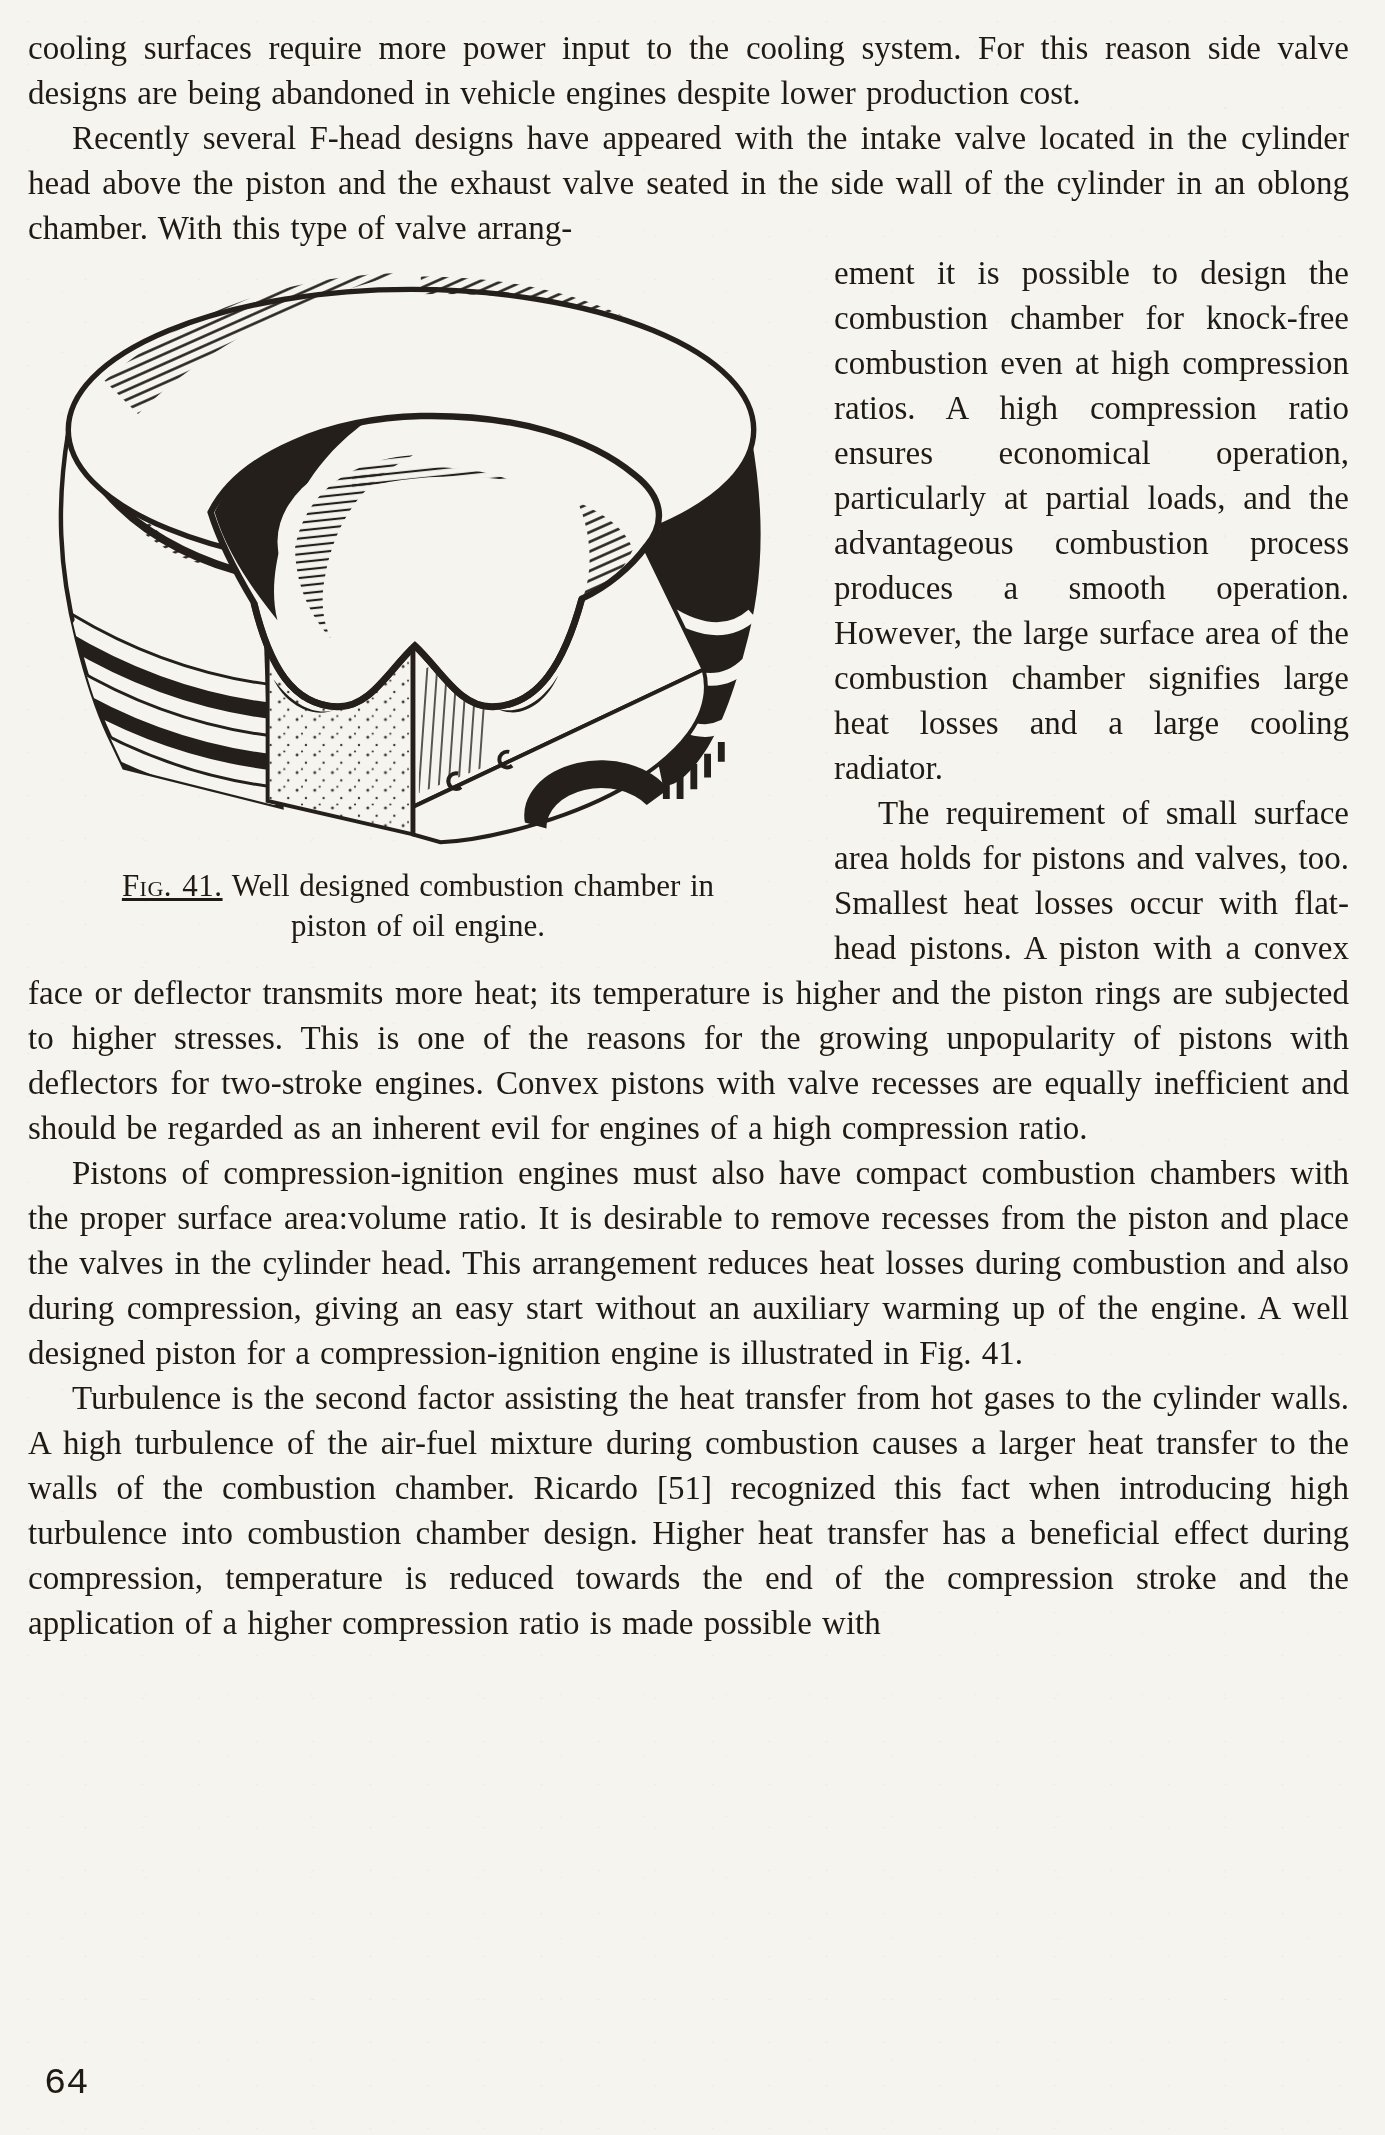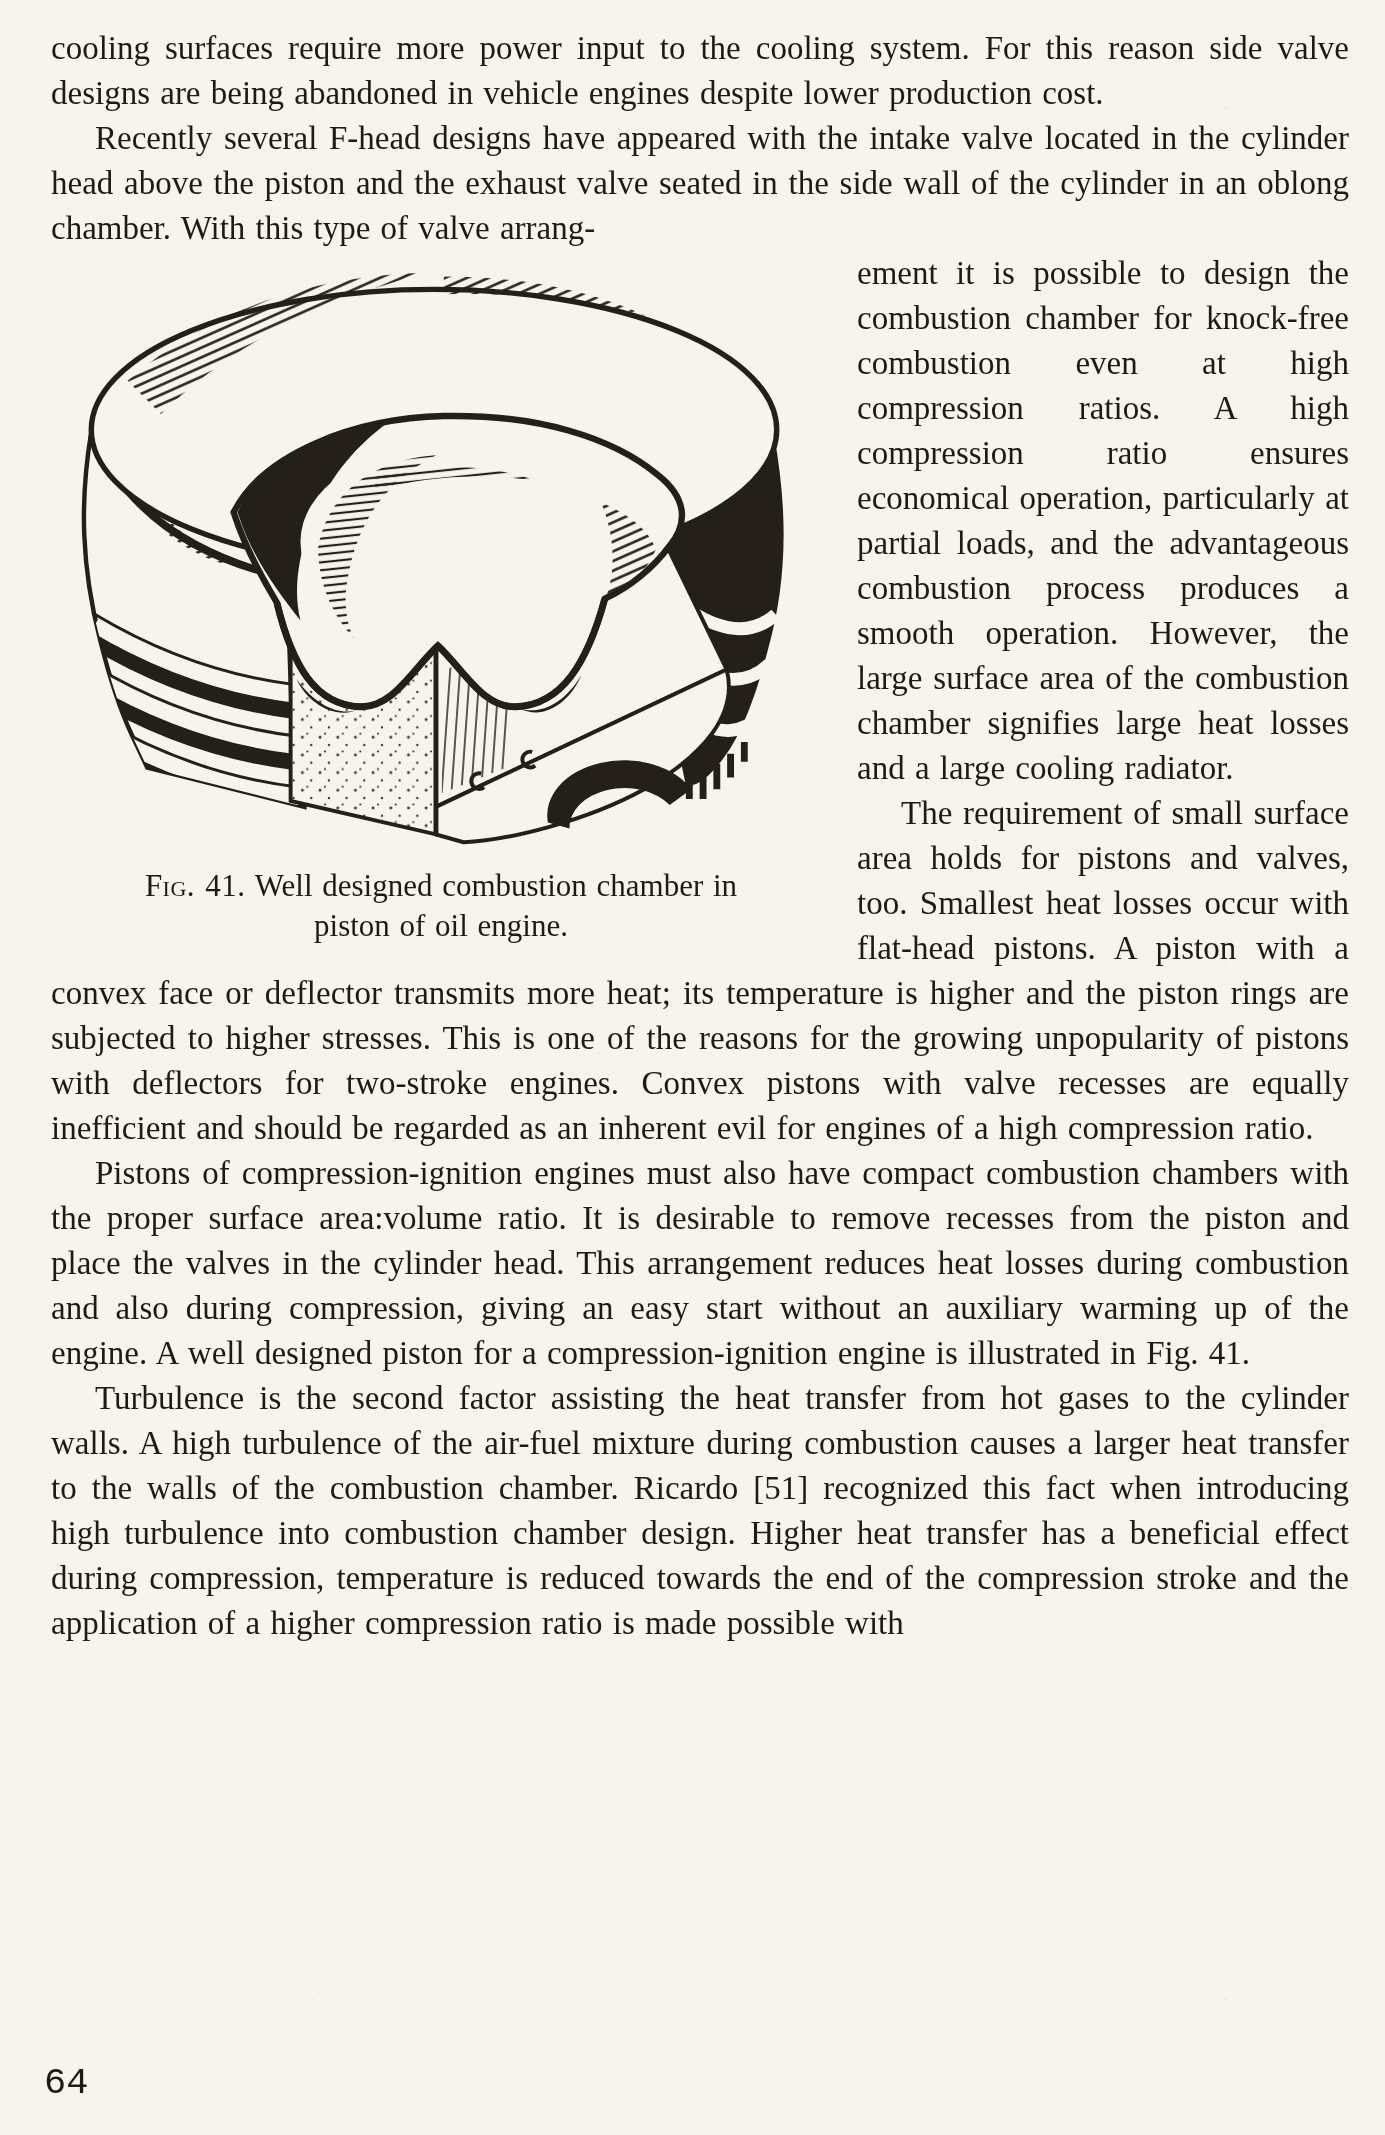--- a/index.html
+++ b/index.html
@@ -11,21 +11,21 @@
     background-image:
       radial-gradient(rgba(115,105,90,0.055) 1px, transparent 1.6px),
       radial-gradient(rgba(115,105,90,0.04) 1px, transparent 1.5px);
     background-size: 57px 43px, 83px 61px;
     background-position: 0 0, 21px 17px;
     overflow: hidden;
     font-family: "Liberation Serif", "DejaVu Serif", serif;
     color: #201a14;
   }
   .content {
-    padding: 26px 36px 0 51px;
+    padding: 26px 36px 0 28px;
     font-size: 33px;
     line-height: 45px;
     text-align: justify;
     word-spacing: 0.06em;
   }
   .para { margin: 0; }
   .indent { text-indent: 44px; }
   .fig-float {
     float: left;
     width: 780px;
@@ -34,21 +34,21 @@
   .fig-art { display: block; }
   .fig-caption {
     margin: 10px 0 0 0;
     text-align: center;
     font-size: 31px;
     line-height: 40px;
     text-indent: 0;
     padding: 0 56px;
     box-sizing: border-box;
   }
-  .smallcaps { font-variant: small-caps; letter-spacing: 0.5px; }
+  .smallcaps { font-variant: small-caps; letter-spacing: 0.5px; text-decoration: underline; }
   .clear { clear: both; }
   .page-number {
     position: absolute;
     left: 44px;
     top: 2062px;
     font-size: 37px;
     font-family: Liberation Mono, monospace;
   }
 </style>
 </head>

